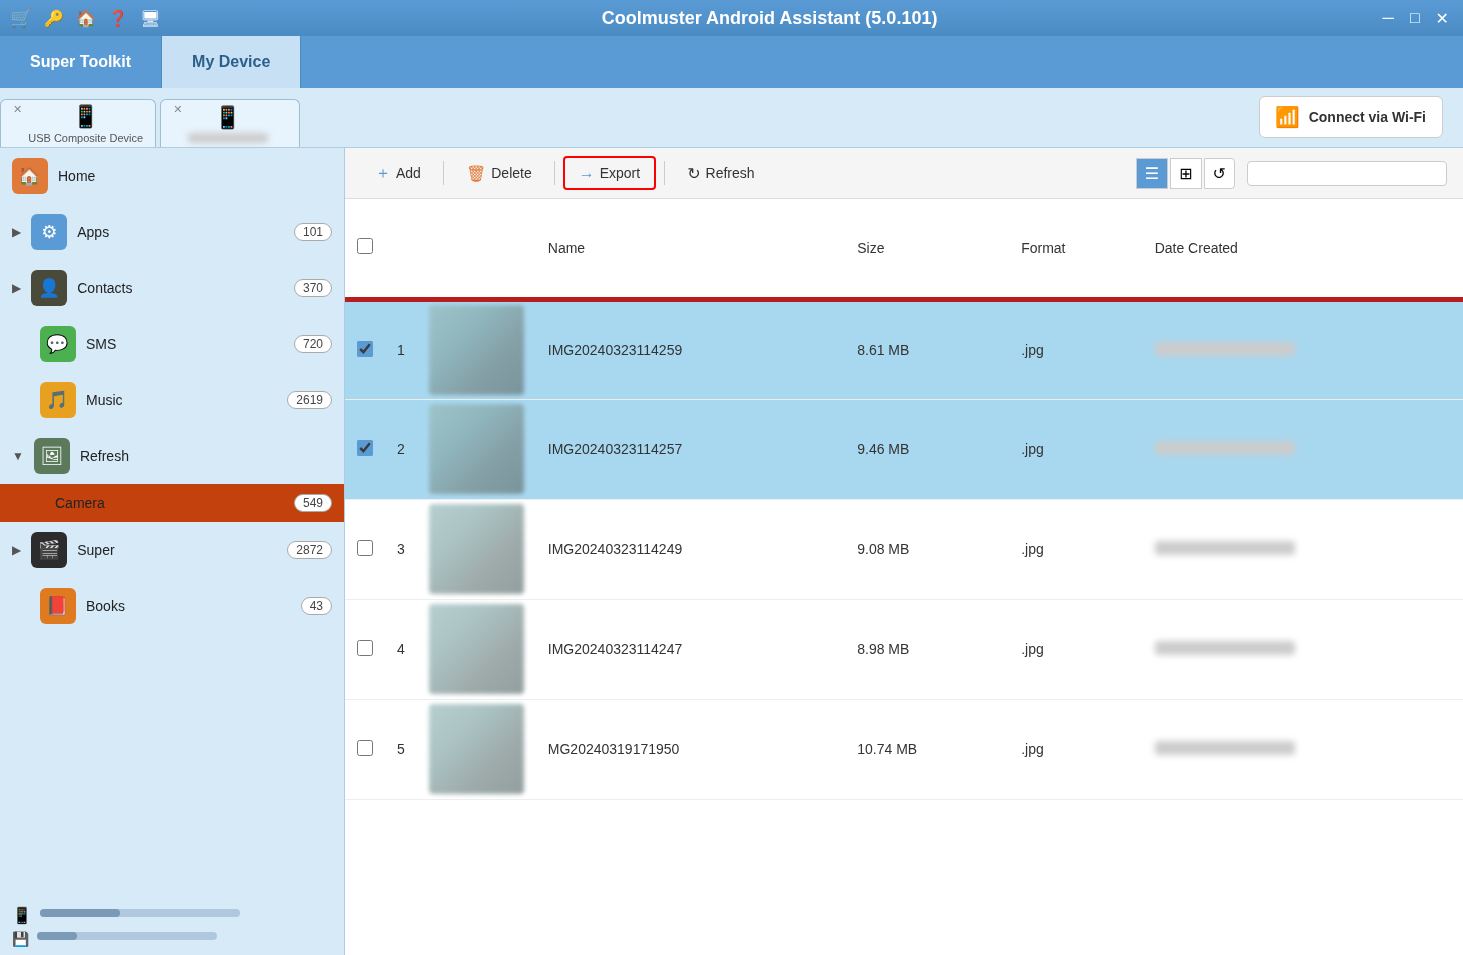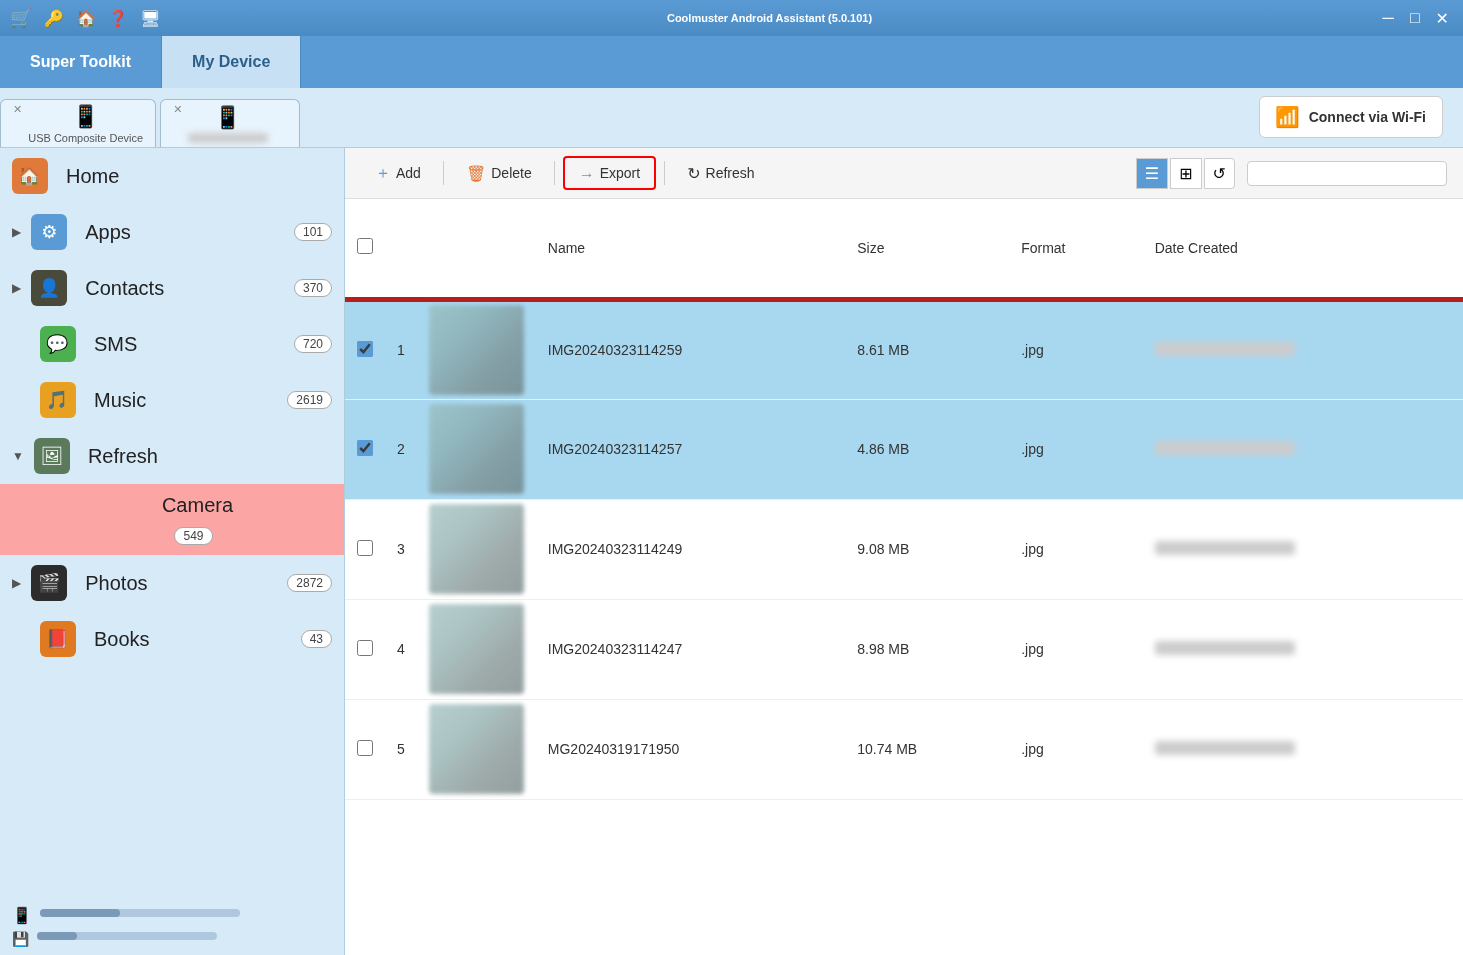--- a/index.html
+++ b/index.html
@@ -8,21 +8,21 @@
     
     .title-bar {
       background: linear-gradient(180deg, #5b9bd5 0%, #4a8bc4 100%);
       height: 36px;
       display: flex;
       align-items: center;
       justify-content: space-between;
       padding: 0 10px;
       color: white;
     }
-    .title-bar-title { font-size: 11px; font-weight: bold; flex: 1; text-align: center; }
+    .title-bar-title { font-size: 18px; font-weight: bold; flex: 1; text-align: center; }
     .title-bar-icons { display: flex; gap: 12px; align-items: center; }
     .win-controls { display: flex; gap: 8px; }
     .win-btn { color: white; font-size: 16px; cursor: pointer; padding: 0 4px; }
 
     
     .tab-bar {
       background: #5b9bd5;
       display: flex;
       height: 52px;
       align-items: stretch;
@@ -116,34 +116,34 @@
     }
     .sidebar-item.active { background: #b8d4ed; }
     .sidebar-item .icon-box {
       width: 36px;
       height: 36px;
       display: flex;
       align-items: center;
       justify-content: center;
       border-radius: 6px;
     }
-    .sidebar-item .label { flex: 1; font-size: 20px; margin-left: 8px; }
+    .sidebar-item .label { flex: 1; font-size: 14px; }
     .sidebar-item .badge {
       background: white;
       border: 1px solid #aaa;
       border-radius: 10px;
       font-size: 12px;
       padding: 1px 8px;
       color: #444;
     }
     .sidebar-expand { color: #555; font-size: 12px; }
     .sub-item {
       padding-left: 55px;
     }
-    .sub-item.active { background: #fca5a5; flex-direction: column; }
+    .sub-item.active { background: #c2410c; }
 
     
     .sidebar-scroll-area {
       padding: 8px 12px;
       margin-top: auto;
     }
     .scroll-bar-track {
       background: #b0c8de;
       border-radius: 4px;
       height: 8px;
@@ -364,21 +364,21 @@
 
     <div class="sidebar-item sub-item active">
       <span class="label">Camera</span>
       <span class="badge">549</span>
     </div>
 
 
     <div class="sidebar-item">
       <span class="sidebar-expand">▶</span>
       <div class="icon-box" style="background:#2c2c2c; color:white; font-size:18px;">🎬</div>
-      <span class="label">Photos</span>
+      <span class="label">Super</span>
       <span class="badge">2872</span>
     </div>
 
     <div class="sidebar-item">
       <div style="width:18px;"></div>
       <div class="icon-box" style="background:#e07a20; color:white; font-size:18px;">📕</div>
       <span class="label">Books</span>
       <span class="badge">43</span>
     </div>
 
@@ -465,21 +465,21 @@
   </tr>
             <tr class="selected">
     <td class="check-col">
       <input type="checkbox" class="checkbox-input" checked="" style="">
     </td>
     <td class="num-col">2</td>
     <td class="thumb-cell">
       <div class="thumb-placeholder"></div>
     </td>
     <td>IMG20240323114257</td>
-    <td>4.86 MB</td>
+    <td>9.46 MB</td>
     <td>.jpg</td>
     <td>
       <span class="date-blurred"></span>
     </td>
   </tr>
             <tr>
     <td class="check-col">
       <input type="checkbox" class="checkbox-input" style="">
     </td>
     <td class="num-col">3</td>

